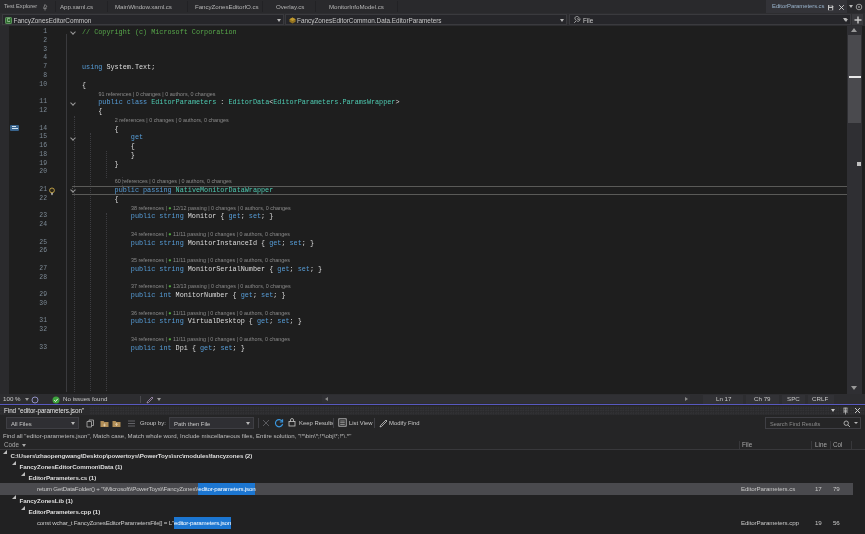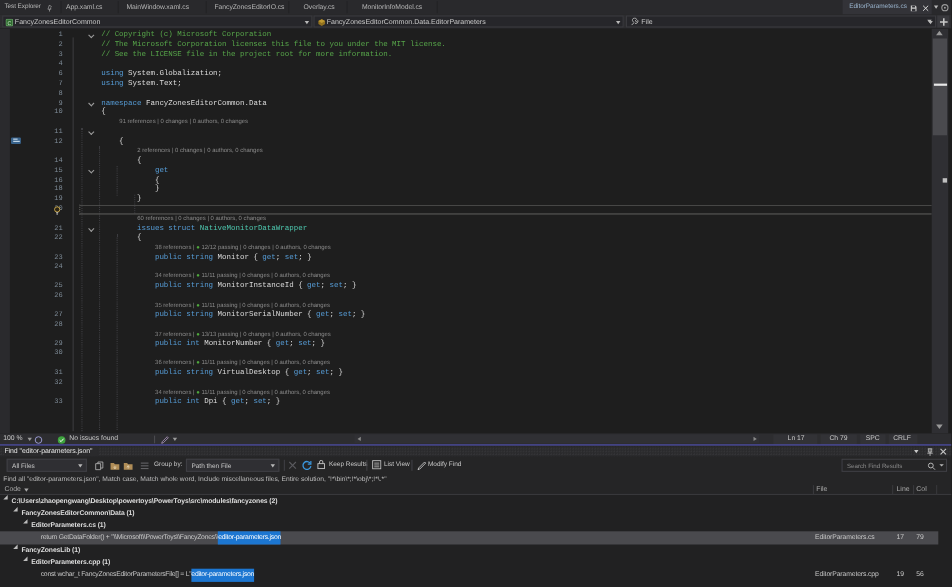--- a/index.html
+++ b/index.html
@@ -119,65 +119,55 @@
  <div style="position:absolute;left:852px;top:1px;width:11px;height:11px;background:#39393d">
    <svg style="position:absolute;left:1.5px;top:1.5px" width="8" height="8" viewBox="0 0 8 8">
           <path d="M4 0.5 L4 7.5 M0.5 4 L7.5 4" stroke="#c8c8c8" stroke-width="1.4"></path>
         </svg>
  </div>
  <div class="carr" style="left:843px;top:5px"></div>
 </div>
 
 <div id="ed">
  <div class="mgn"></div>
- <div id="rows" style="position:absolute;left:18px;top:2.2px;width:774px">
+ <div id="rows" style="position:absolute;left:8px;top:2.2px;width:774px">
 <div class="r">
           <span class="n">1</span>
           <i class="fv"></i>
           <span class="k"><span class="g">// Copyright (c) Microsoft Corporation</span></span>
         </div>
 <div class="r">
           <span class="n">2</span>
-          <span class="k"><span class="g">// The Microsoft Corporation licenses this file to you under the MIT license.</span></span>
         </div>
 <div class="r">
           <span class="n">3</span>
-          <span class="k"><span class="g">// See the LICENSE file in the project root for more information.</span></span>
         </div>
 <div class="r">
           <span class="n">4</span>
           <span class="k"></span>
-        </div>
-<div class="r">
-          <span class="n">6</span>
-          <span class="k"><span class="b">using</span> System.Globalization;</span>
         </div>
 <div class="r">
           <span class="n">7</span>
           <span class="k"><span class="b">using</span> System.Text;</span>
         </div>
 <div class="r">
           <span class="n">8</span>
           <span class="k"></span>
         </div>
 <div class="r">
-          <span class="n">9</span>
-          <i class="fv"></i>
-          <span class="k"><span class="b">namespace</span> FancyZonesEditorCommon.Data</span>
-        </div>
-<div class="r">
           <span class="n">10</span>
           <span class="k">{</span>
         </div>
 <div class="r">
           <span class="cl" style="left:90.5px">91 references | 0 changes | 0 authors, 0 changes</span>
         </div>
 <div class="r">
           <span class="n">11</span>
           <i class="fv"></i>
+          <span class="k">    <span class="b">public class</span> <span class="t">EditorParameters</span> : <span class="t">EditorData</span>&lt;<span class="t">EditorParameters.ParamsWrapper</span>&gt;</span>
         </div>
 <div class="r">
           <span class="n">12</span>
           <span class="k">    {</span>
         </div>
 <div class="r">
           <span class="cl" style="left:106.8px">2 references | 0 changes | 0 authors, 0 changes</span>
         </div>
 <div class="r">
           <span class="n">14</span>
@@ -203,21 +193,21 @@
 <div class="r">
           <span class="n">20</span>
           <span class="k"></span>
         </div>
 <div class="r">
           <span class="cl" style="left:106.8px">60 references | 0 changes | 0 authors, 0 changes</span>
         </div>
 <div class="r">
           <span class="n">21</span>
           <i class="fv"></i>
-          <span class="k">        <span class="b">issues struct</span> <span class="t">NativeMonitorDataWrapper</span></span>
+          <span class="k">        <span class="b">public passing</span> <span class="t">NativeMonitorDataWrapper</span></span>
         </div>
 <div class="r">
           <span class="n">22</span>
           <span class="k">        {</span>
         </div>
 <div class="r">
           <span class="cl" style="left:123.0px">38 references | <span class="gd">●</span> 12/12 passing | 0 changes | 0 authors, 0 changes</span>
         </div>
 <div class="r">
           <span class="n">23</span>

